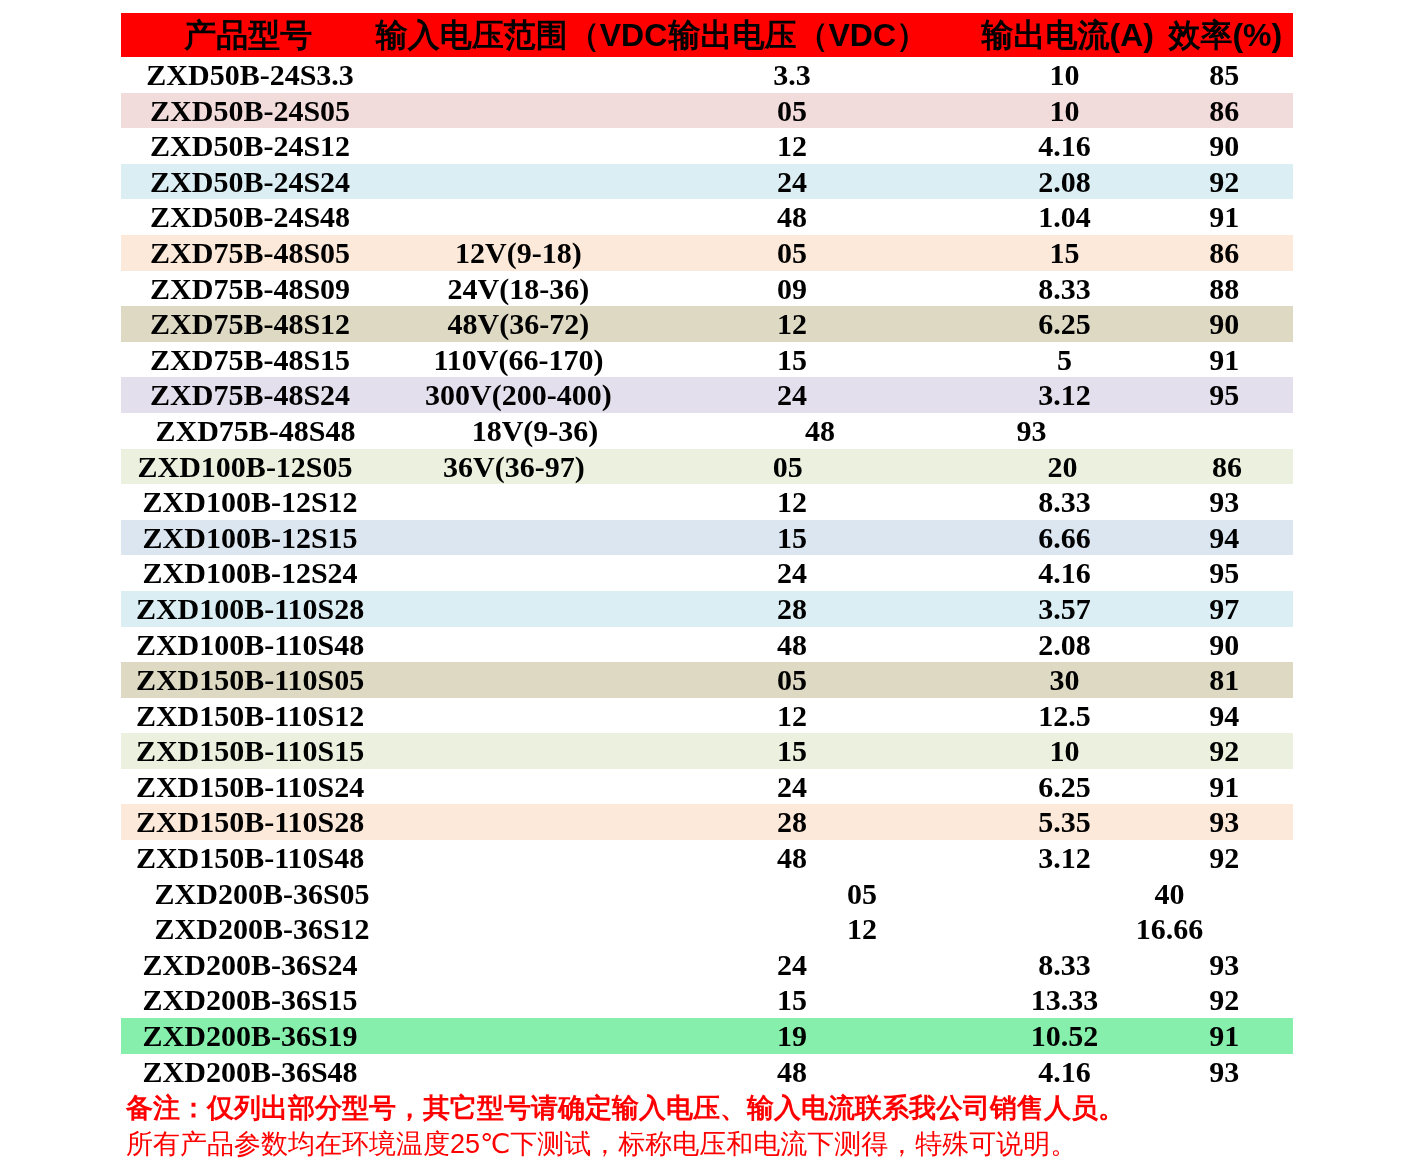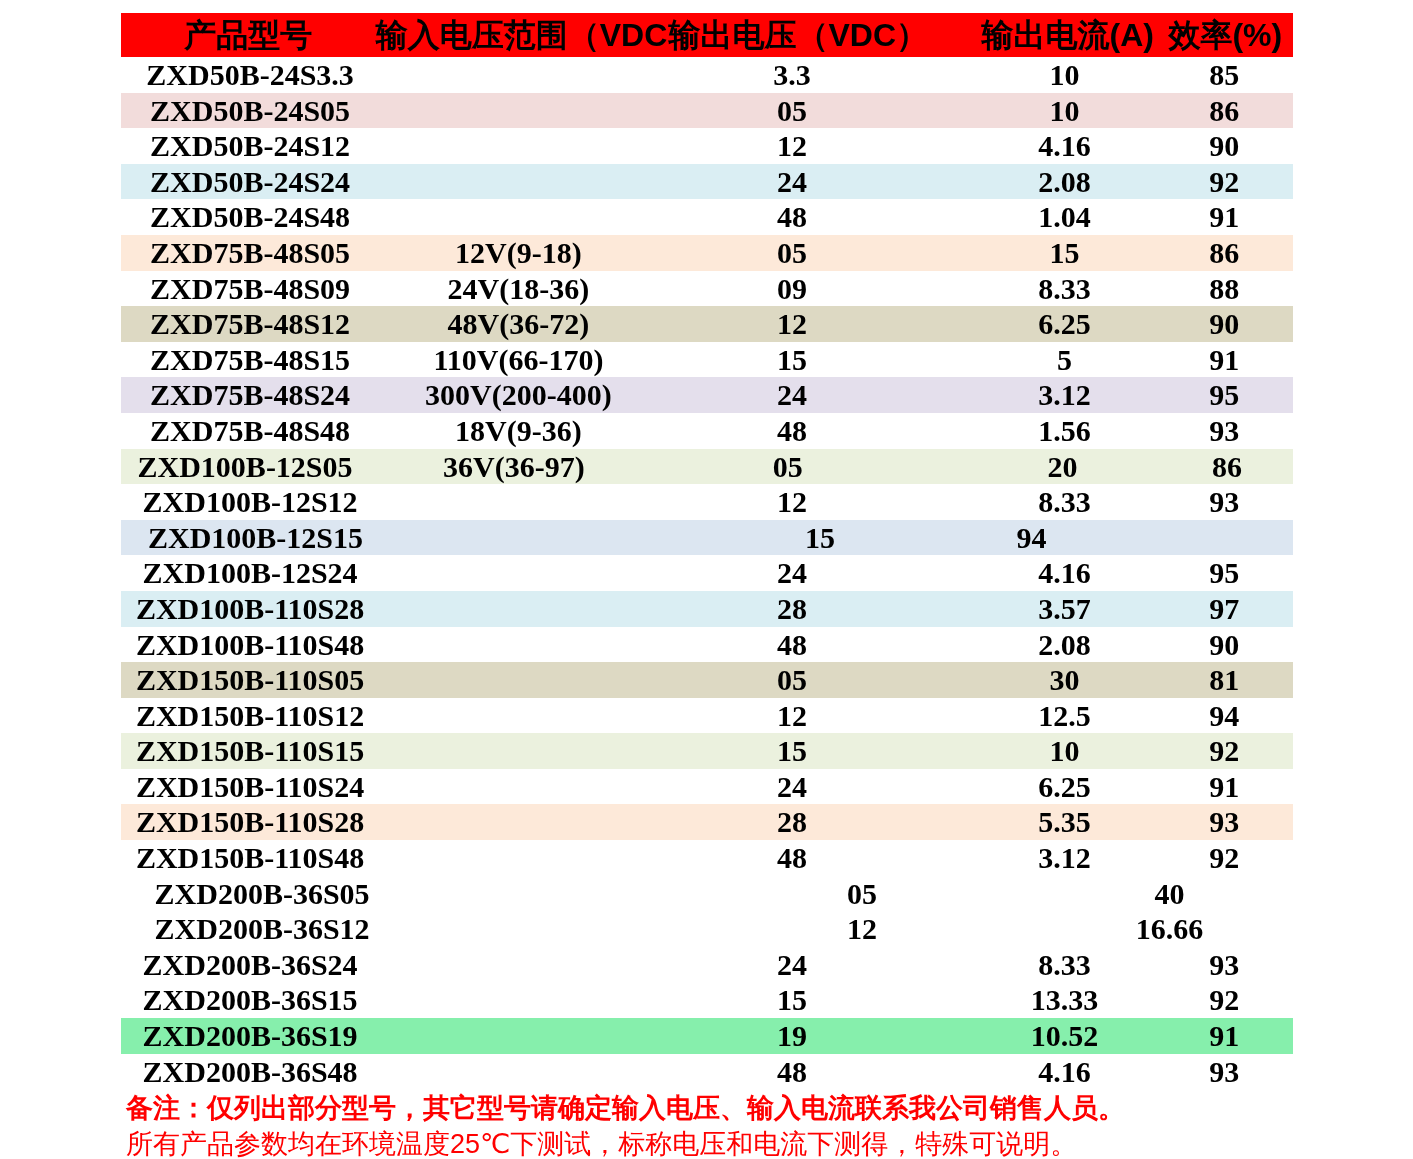--- a/index.html
+++ b/index.html
@@ -150,41 +150,41 @@
         <div class="cell c1">ZXD75B-48S24</div>
         <div class="cell c2">300V(200-400)</div>
         <div class="cell c3">24</div>
         <div class="cell c4">3.12</div>
         <div class="cell c5">95</div>
       </div>
       <div class="row" style="background: rgb(255, 255, 255);">
         <div class="cell c1">ZXD75B-48S48</div>
         <div class="cell c2">18V(9-36)</div>
         <div class="cell c3">48</div>
-        <div class="cell c4">1.56</div>
         <div class="cell c5">93</div>
       </div>
       <div class="row" style="background: rgb(235, 241, 222); gap: 11px;">
         <div class="cell c1">ZXD100B-12S05</div>
         <div class="cell c2">36V(36-97)</div>
         <div class="cell c3">05</div>
         <div class="cell c4">20</div>
         <div class="cell c5">86</div>
       </div>
       <div class="row" style="background: rgb(255, 255, 255);">
         <div class="cell c1">ZXD100B-12S12</div>
         <div class="cell c2"></div>
         <div class="cell c3">12</div>
         <div class="cell c4">8.33</div>
         <div class="cell c5">93</div>
       </div>
       <div class="row" style="background: rgb(220, 230, 241);">
         <div class="cell c1">ZXD100B-12S15</div>
         <div class="cell c2"></div>
         <div class="cell c3">15</div>
+        <div class="cell c4">6.66</div>
         <div class="cell c5">94</div>
       </div>
       <div class="row" style="background: rgb(255, 255, 255);">
         <div class="cell c1">ZXD100B-12S24</div>
         <div class="cell c2"></div>
         <div class="cell c3">24</div>
         <div class="cell c4">4.16</div>
         <div class="cell c5">95</div>
       </div>
       <div class="row" style="background: rgb(218, 238, 243);">

